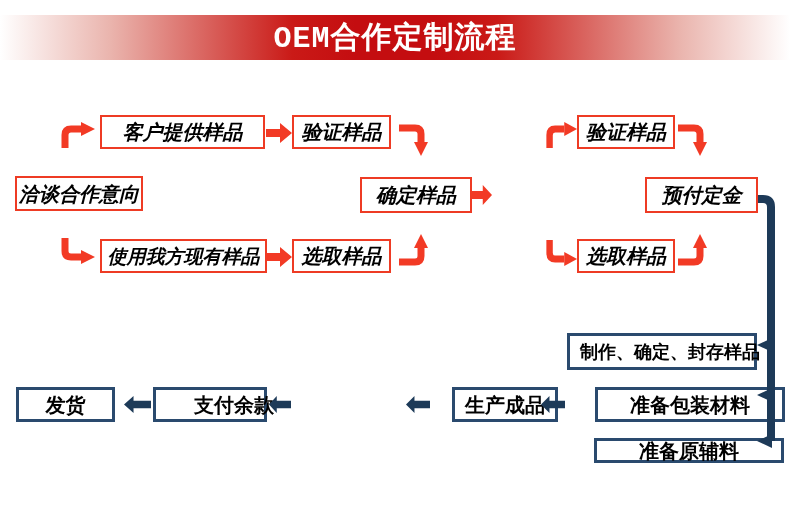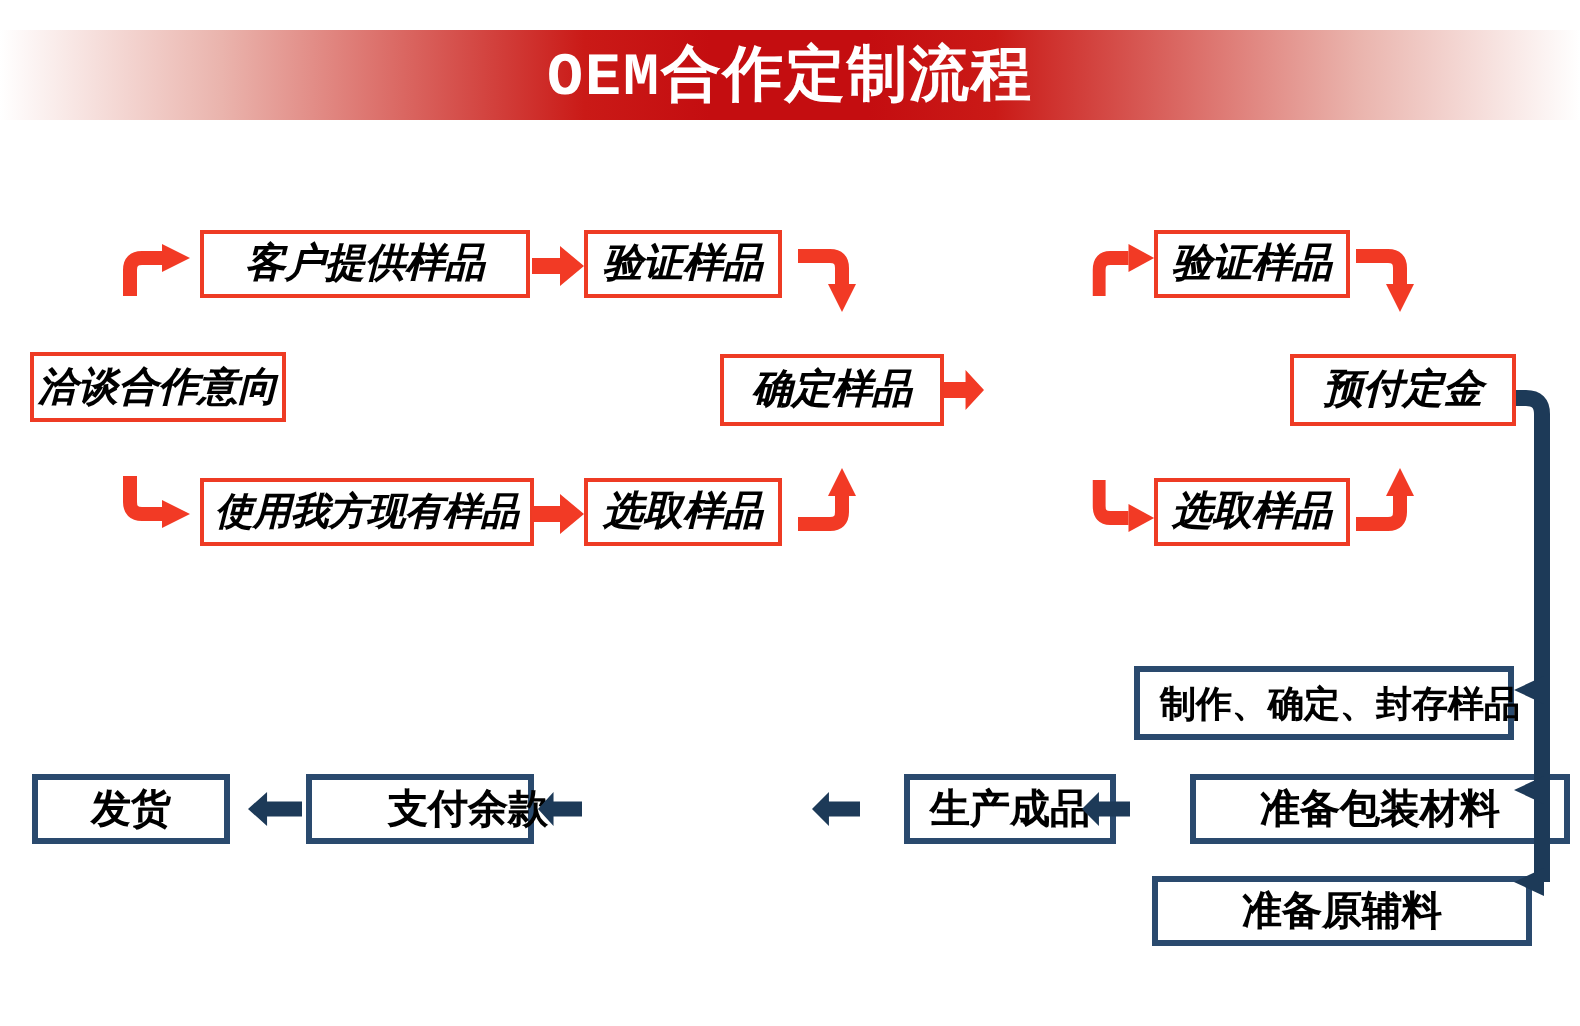--- a/index.html
+++ b/index.html
@@ -64,21 +64,21 @@
   <div class="box rbox" style="left:645px;top:177px;width:113px;height:36px;">
       <span>预付定金</span>
     </div>
 
   <div class="box nbox" style="left:567px;top:333px;width:190px;height:37px;font-size:18px;padding-left:16px;">
       <span>制作、确定、封存样品</span>
     </div>
   <div class="box nbox" style="left:567px;top:387px;width:190px;height:35px;margin-left:28px;">
       <span>准备包装材料</span>
     </div>
-  <div class="box nbox" style="left:576px;top:438px;width:190px;height:35px;align-items:center;">
+  <div class="box nbox" style="left:594px;top:438px;width:190px;height:25px;align-items:center;">
       <span>准备原辅料</span>
     </div>
   <div class="box nbox" style="left:432px;top:387px;width:106px;height:35px;margin-left:20px;">
       <span>生产成品</span>
     </div>
   <div class="box nbox" style="left:153px;top:387px;width:114px;height:35px;padding-left:48px;">
       <span>支付余款</span>
     </div>
   <div class="box nbox" style="left:16px;top:387px;width:99px;height:35px;">
       <span>发货</span>

